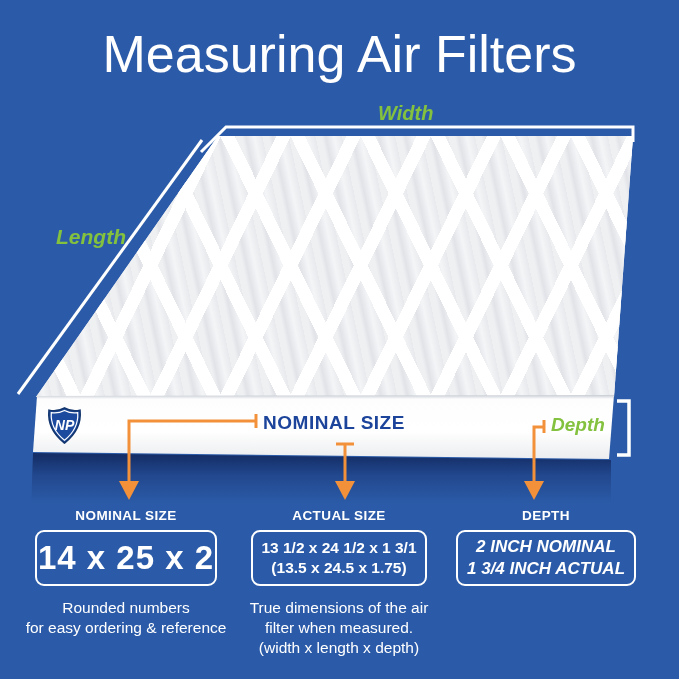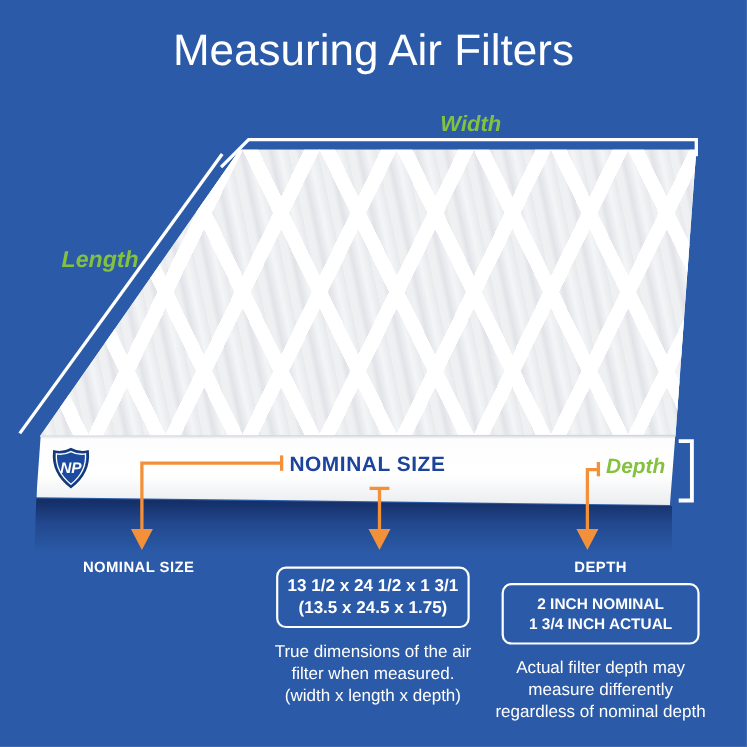--- a/index.html
+++ b/index.html
@@ -7,21 +7,21 @@
   .stage {
     position:relative; width:679px; height:679px;
     background: var(--bg, #2b5ba8);
     overflow:hidden;
   }
 
   
   .title {
     position:absolute; top:24px; left:0; width:679px;
     text-align:center; color:#ffffff;
-    font-size:40px; font-weight:normal; letter-spacing:0px;
+    font-size:52px; font-weight:normal; letter-spacing:0px;
   }
 
   
   .filter-face {
     position:absolute; left:0; top:128px; width:679px; height:275px;
     clip-path: polygon(218px 8px, 633px 8px, 614px 269px, 36px 269px);
     background-color:#f0f1f3;
     background-image:
       repeating-linear-gradient(64deg,  #ffffff 0 13px, rgba(255,255,255,0) 13px 63px),
       repeating-linear-gradient(116deg, #ffffff 0 13px, rgba(255,255,255,0) 13px 63px),
@@ -42,41 +42,41 @@
     color: var(--navy, #1c449b); font-size:19px; font-weight:bold; letter-spacing:0.5px;
   }
   .band-subtitle {
     position:absolute; left:234px; top:431px; width:200px; text-align:center;
     color: var(--navy, #1c449b); font-size:10.5px; letter-spacing:0.5px;
   }
   .np-logo { position:absolute; left:46px; top:406px; width:37px; height:39px; }
 
   
   .dim-label { position:absolute; color: var(--green, #83c13f); font-weight:bold; font-style:italic; }
-  .width-label  { left:378px; top:102px; width:100px; text-align:center; font-size:20px; }
+  .width-label  { left:378px; top:102px; width:100px; text-align:left; font-size:20px; }
   .length-label { left:56px;  top:225px; font-size:21px; }
   .depth-label  { left:551px; top:414px; font-size:19px; }
 
   
   .overlay { position:absolute; left:0; top:0; width:679px; height:679px; pointer-events:none; }
 
   
   .col { position:absolute; top:508px; text-align:center; color:#ffffff; }
   .col1 { left:18px;  width:216px; }
   .col2 { left:232px; width:214px; }
   .col3 { left:438px; width:216px; }
   .col-header { font-size:13.5px; font-weight:bold; letter-spacing:0.4px; }
   .col-box {
     margin:7px auto 0; border:2px solid #ffffff; border-radius:9px;
     display:flex; flex-direction:column; justify-content:center; align-items:center;
     white-space:pre-line;
   }
   .col1 .col-box { width:178px; height:52px; font-size:33px; font-weight:bold; letter-spacing:1px; }
   .col2 .col-box { width:172px; height:52px; font-size:15.5px; font-weight:bold; line-height:1.32; }
-  .col3 .col-box { width:176px; height:52px; font-size:14px;  font-weight:bold; line-height:1.3; }
+  .col3 .col-box { width:176px; height:52px; font-size:17px;  font-weight:bold; line-height:1.3;font-style:italic; }
   .col-body { margin-top:12px; font-size:15.5px; line-height:1.28; white-space:pre-line; }
 </style>
 </head>
 <body>
 
 <div class="stage">
 
   <div class="title">Measuring Air Filters</div>
 
   <div class="filter-face"></div>
@@ -117,32 +117,33 @@
 
     <g stroke="#f2913a" stroke-width="3" fill="none">
       <path d="M544 420 L544 433"></path>
       <path d="M543 427 L534 427 L534 481"></path>
     </g>
     <polygon points="524,481 544,481 534,500" fill="#f2913a"></polygon>
   </svg>
 
   <div class="col col1">
     <div class="col-header">NOMINAL SIZE</div>
+    <div class="col-box">14 x 25 x 2</div>
+    <div class="col-body">Rounded numbers
+for easy ordering &amp; reference</div>
   </div>
 
   <div class="col col2">
+    <div class="col-header">ACTUAL SIZE</div>
     <div class="col-box">13 1/2 x 24 1/2 x 1 3/1
 (13.5 x 24.5 x 1.75)</div>
     <div class="col-body">True dimensions of the air
 filter when measured.
 (width x length x depth)</div>
   </div>
 
   <div class="col col3">
     <div class="col-header">DEPTH</div>
     <div class="col-box">2 INCH NOMINAL
 1 3/4 INCH ACTUAL</div>
-    <div class="col-body">Actual filter depth may
-measure differently
-regardless of nominal depth</div>
   </div>
 
 </div>
 
 </body></html>

